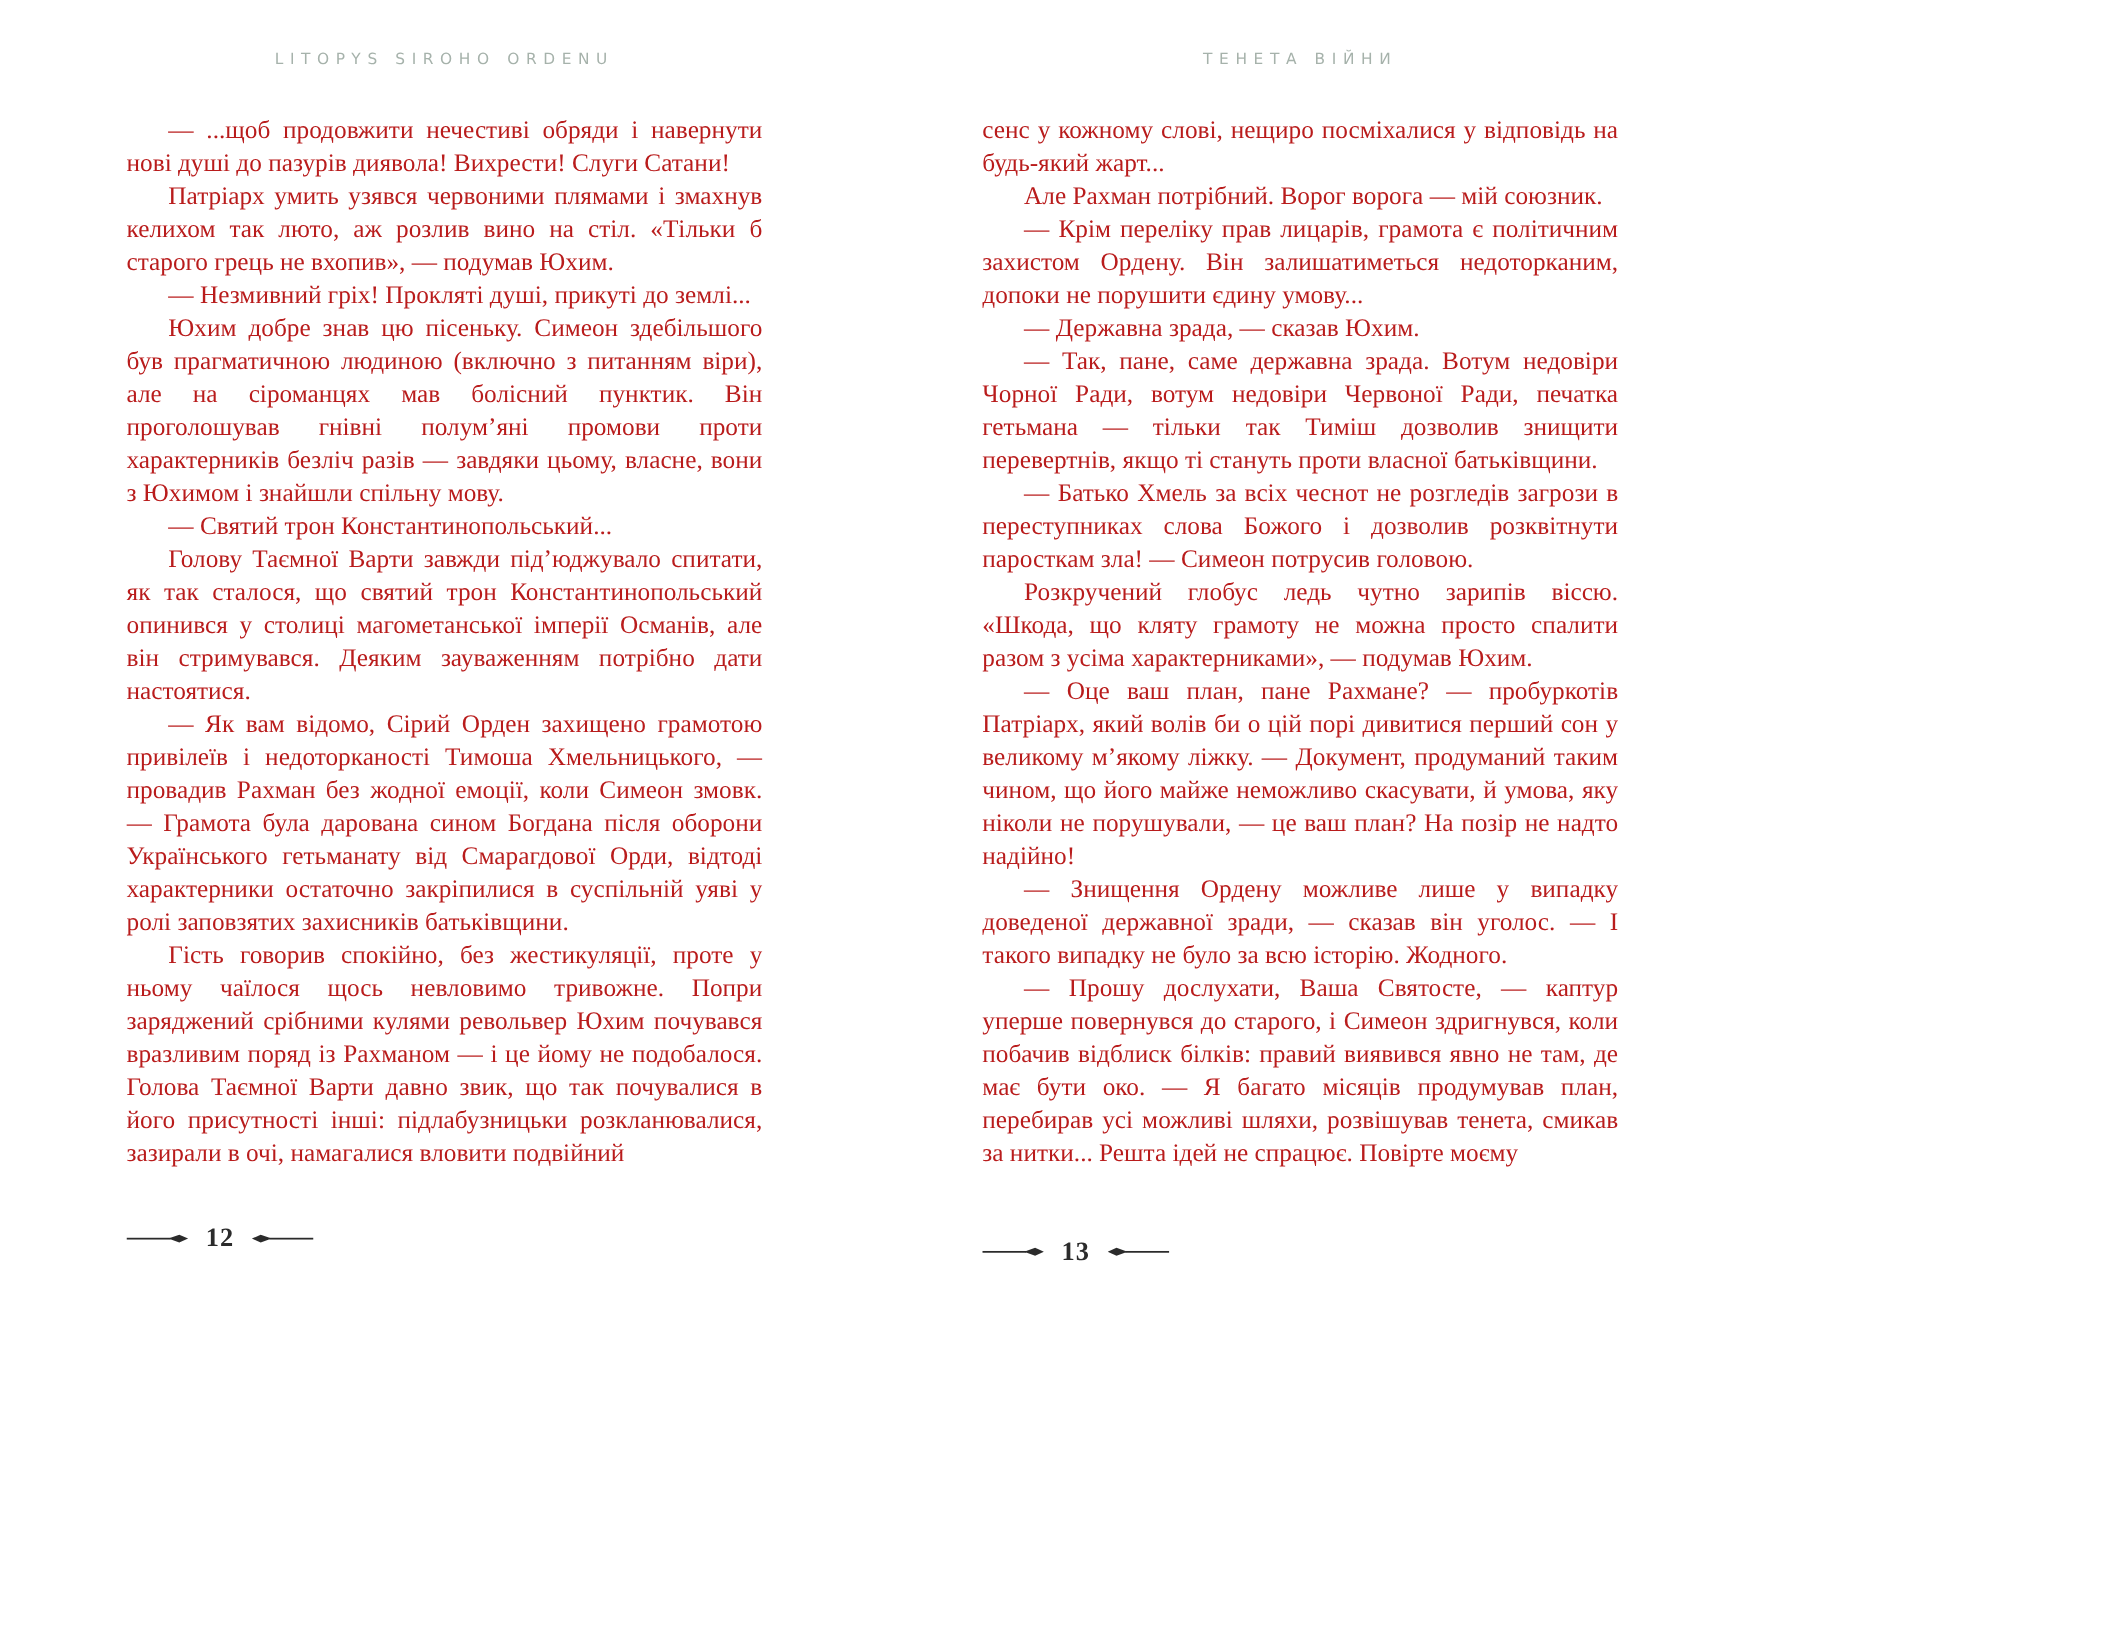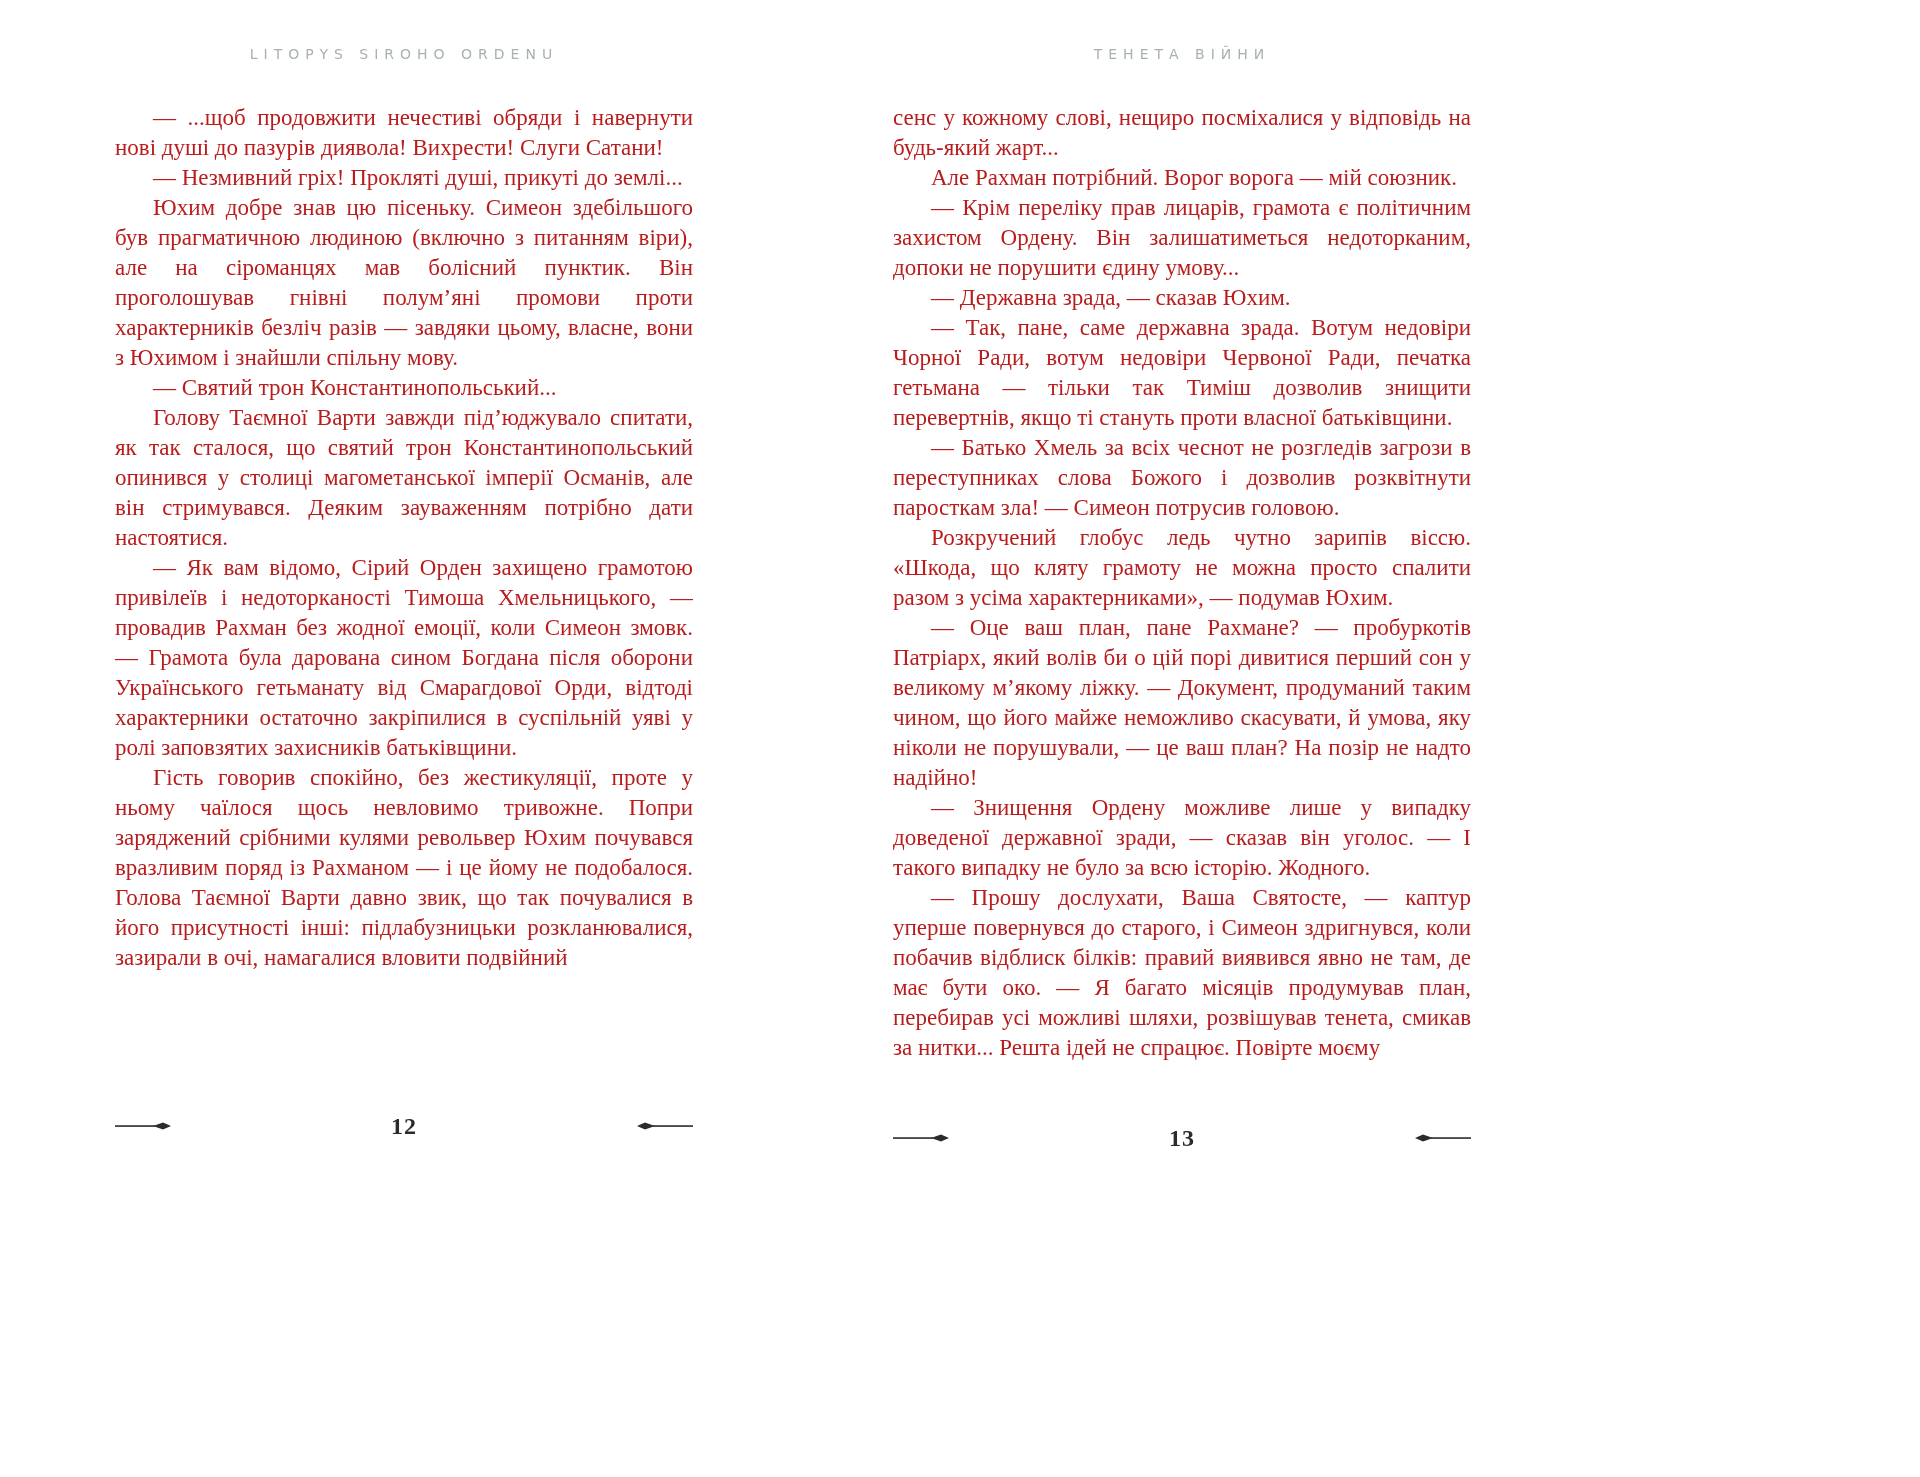--- a/index.html
+++ b/index.html
@@ -50,21 +50,22 @@
   .col-right { left: 893px; }
   .para { text-indent: 0; }
   .para.indent { text-indent: 38px; }
   .footer {
     position: absolute;
     top: 1108px;
     width: 578px;
     height: 36px;
     display: flex;
     align-items: center;
-    justify-content: space-between;
+    justify-content: flex-start;
+    gap: 16px;
   }
   .footer-left  { left: 115px; }
   .footer-right { left: 893px; margin-top: 12px; }
   .page-number {
     font-family: "Liberation Serif", serif;
     font-size: 24px;
     font-weight: 700;
     letter-spacing: 1px;
     color: #2b2b2b;
     line-height: 1;
@@ -76,20 +77,21 @@
 <body>
 
 <div class="page-canvas">
 
   <div class="running-header header-left">LITOPYS SIROHO ORDENU</div>
 
   <div class="running-header header-right">ТЕНЕТА ВІЙНИ</div>
 
   <div class="text-column col-left">
       <p class="para indent" lang="uk">— ...щоб продовжити нечестиві обряди і навернути нові душі до пазурів диявола! Вихрести! Слуги Сатани!</p>
+      <p class="para indent" lang="uk">Патріарх умить узявся червоними плямами і змахнув келихом так люто, аж розлив вино на стіл. «Тільки б старого грець не вхопив», — подумав Юхим.</p>
       <p class="para indent" lang="uk">— Незмивний гріх! Прокляті душі, прикуті до землі...</p>
       <p class="para indent" lang="uk">Юхим добре знав цю пісеньку. Симеон здебільшого був прагматичною людиною (включно з питанням віри), але на сіроманцях мав болісний пунктик. Він проголошував гнівні полум’яні промови проти характерників безліч разів — завдяки цьому, власне, вони з Юхимом і знайшли спільну мову.</p>
       <p class="para indent" lang="uk">— Святий трон Константинопольський...</p>
       <p class="para indent" lang="uk">Голову Таємної Варти завжди під’юджувало спитати, як так сталося, що святий трон Константинопольський опинився у столиці магометанської імперії Османів, але він стримувався. Деяким зауваженням потрібно дати настоятися.</p>
       <p class="para indent" lang="uk">— Як вам відомо, Сірий Орден захищено грамотою привілеїв і недоторканості Тимоша Хмельницького, — провадив Рахман без жодної емоції, коли Симеон змовк. — Грамота була дарована сином Богдана після оборони Українського гетьманату від Смарагдової Орди, відтоді характерники остаточно закріпилися в суспільній уяві у ролі заповзятих захисників батьківщини.</p>
       <p class="para indent" lang="uk">Гість говорив спокійно, без жестикуляції, проте у ньому чаїлося щось невловимо тривожне. Попри заряджений срібними кулями револьвер Юхим почувався вразливим поряд із Рахманом — і це йому не подобалося. Голова Таємної Варти давно звик, що так почувалися в його присутності інші: підлабузницьки розкланювалися, зазирали в очі, намагалися вловити подвійний</p>
     </div>
 
   <div class="text-column col-right">
       <p class="para" lang="uk">сенс у кожному слові, нещиро посміхалися у відповідь на будь-який жарт...</p>

